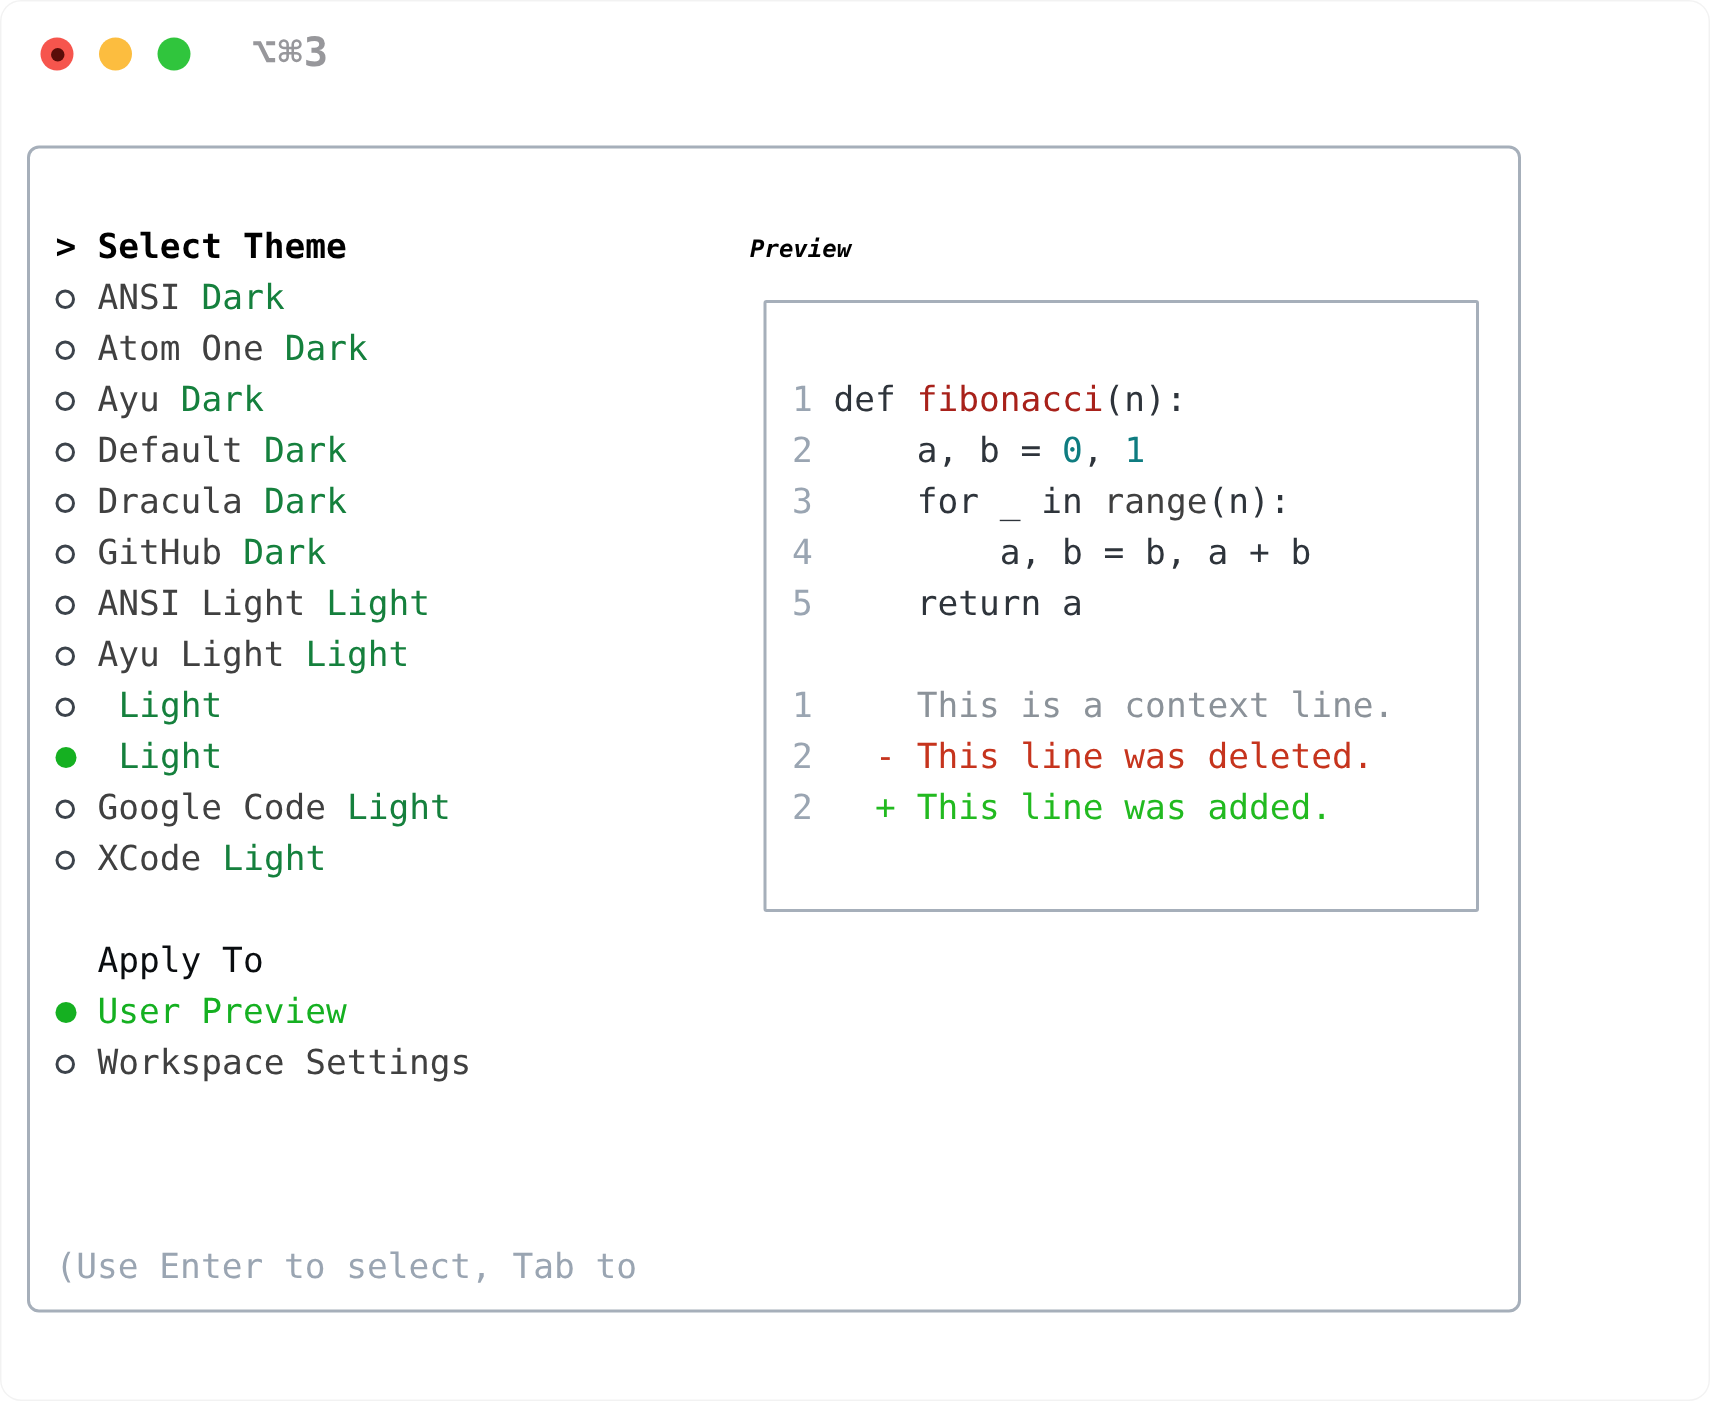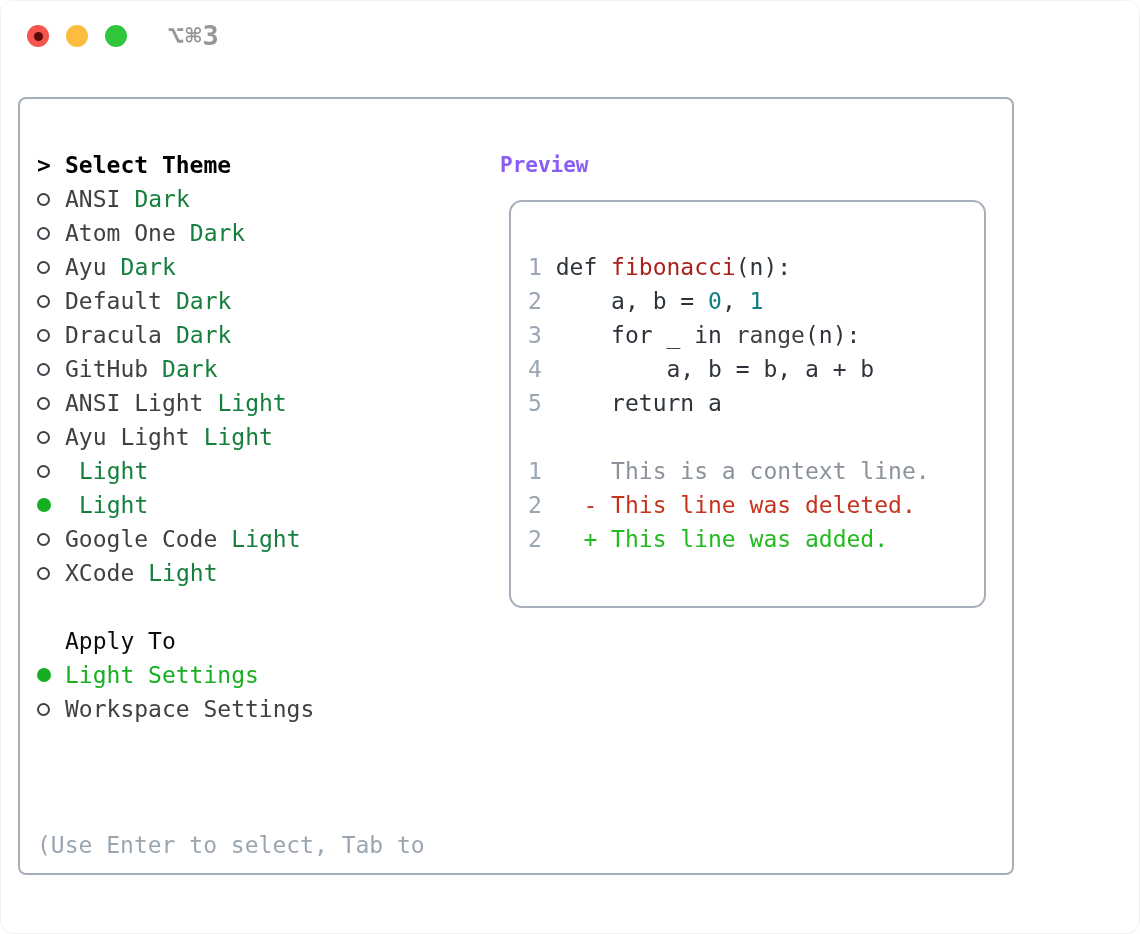--- a/index.html
+++ b/index.html
@@ -44,26 +44,26 @@
   .radio.selected{width:14px;height:14px;border:none;background:#15b021;}
   .name{color:#404040;}
   .theme-row.selected .name{color:#15b021;}
   .variant{color:#15803d;margin-left:14px;}
   .apply-hdr{color:#0a0d10;}
   .hint{color:#9aa5b2;font-size:23px;line-height:34px;white-space:pre;}
   
   .preview-title{
     position:absolute;left:480px;top:49px;height:34px;
     display:flex;align-items:center;
-    font-size:21px;font-weight:bold;color:#8b5cf6;
+    font-size:16px;font-weight:bold;color:#000000;font-style:italic;
   }
   .preview-box{
     position:absolute;left:489px;top:101px;
     width:473px;height:404px;
-    border:2px solid #a6afba;border-radius:13px;
+    border:2px solid #a6afba;border-radius:2px;
     background:#ffffff;overflow:hidden;
   }
   .code{margin:0;padding:48px 0 0 17px;font-size:23px;line-height:34px;}
   .code-line{height:34px;white-space:pre;}
   .ln{color:#9aa5b2;}
   .pl{color:#2e343b;}
   .fn{color:#a8211a;}
   .num{color:#0f7c80;}
   .bi{color:#404040;}
   .ctx{color:#8b9299;}
@@ -106,21 +106,21 @@
         </div>
 
       <div class="row blank"></div>
 
       <div class="row">
         <span class="marker"></span>
         <span class="apply-hdr">Apply To</span>
       </div>
 
       <div id="apply">
-          <div class="row theme-row selected"><span class="marker"><span class="radio selected"></span></span><span class="name">Light Settings</span></div>
+          <div class="row theme-row selected"><span class="marker"><span class="radio selected"></span></span><span class="name">User Preview</span></div>
           <div class="row theme-row"><span class="marker"><span class="radio"></span></span><span class="name">Workspace Settings</span></div>
         </div>
 
       <div class="row blank"></div>
 
       <div class="hint">
         <div>(Use Enter to select, Tab to</div>
         <div>change focus)</div>
       </div>
     </div>

